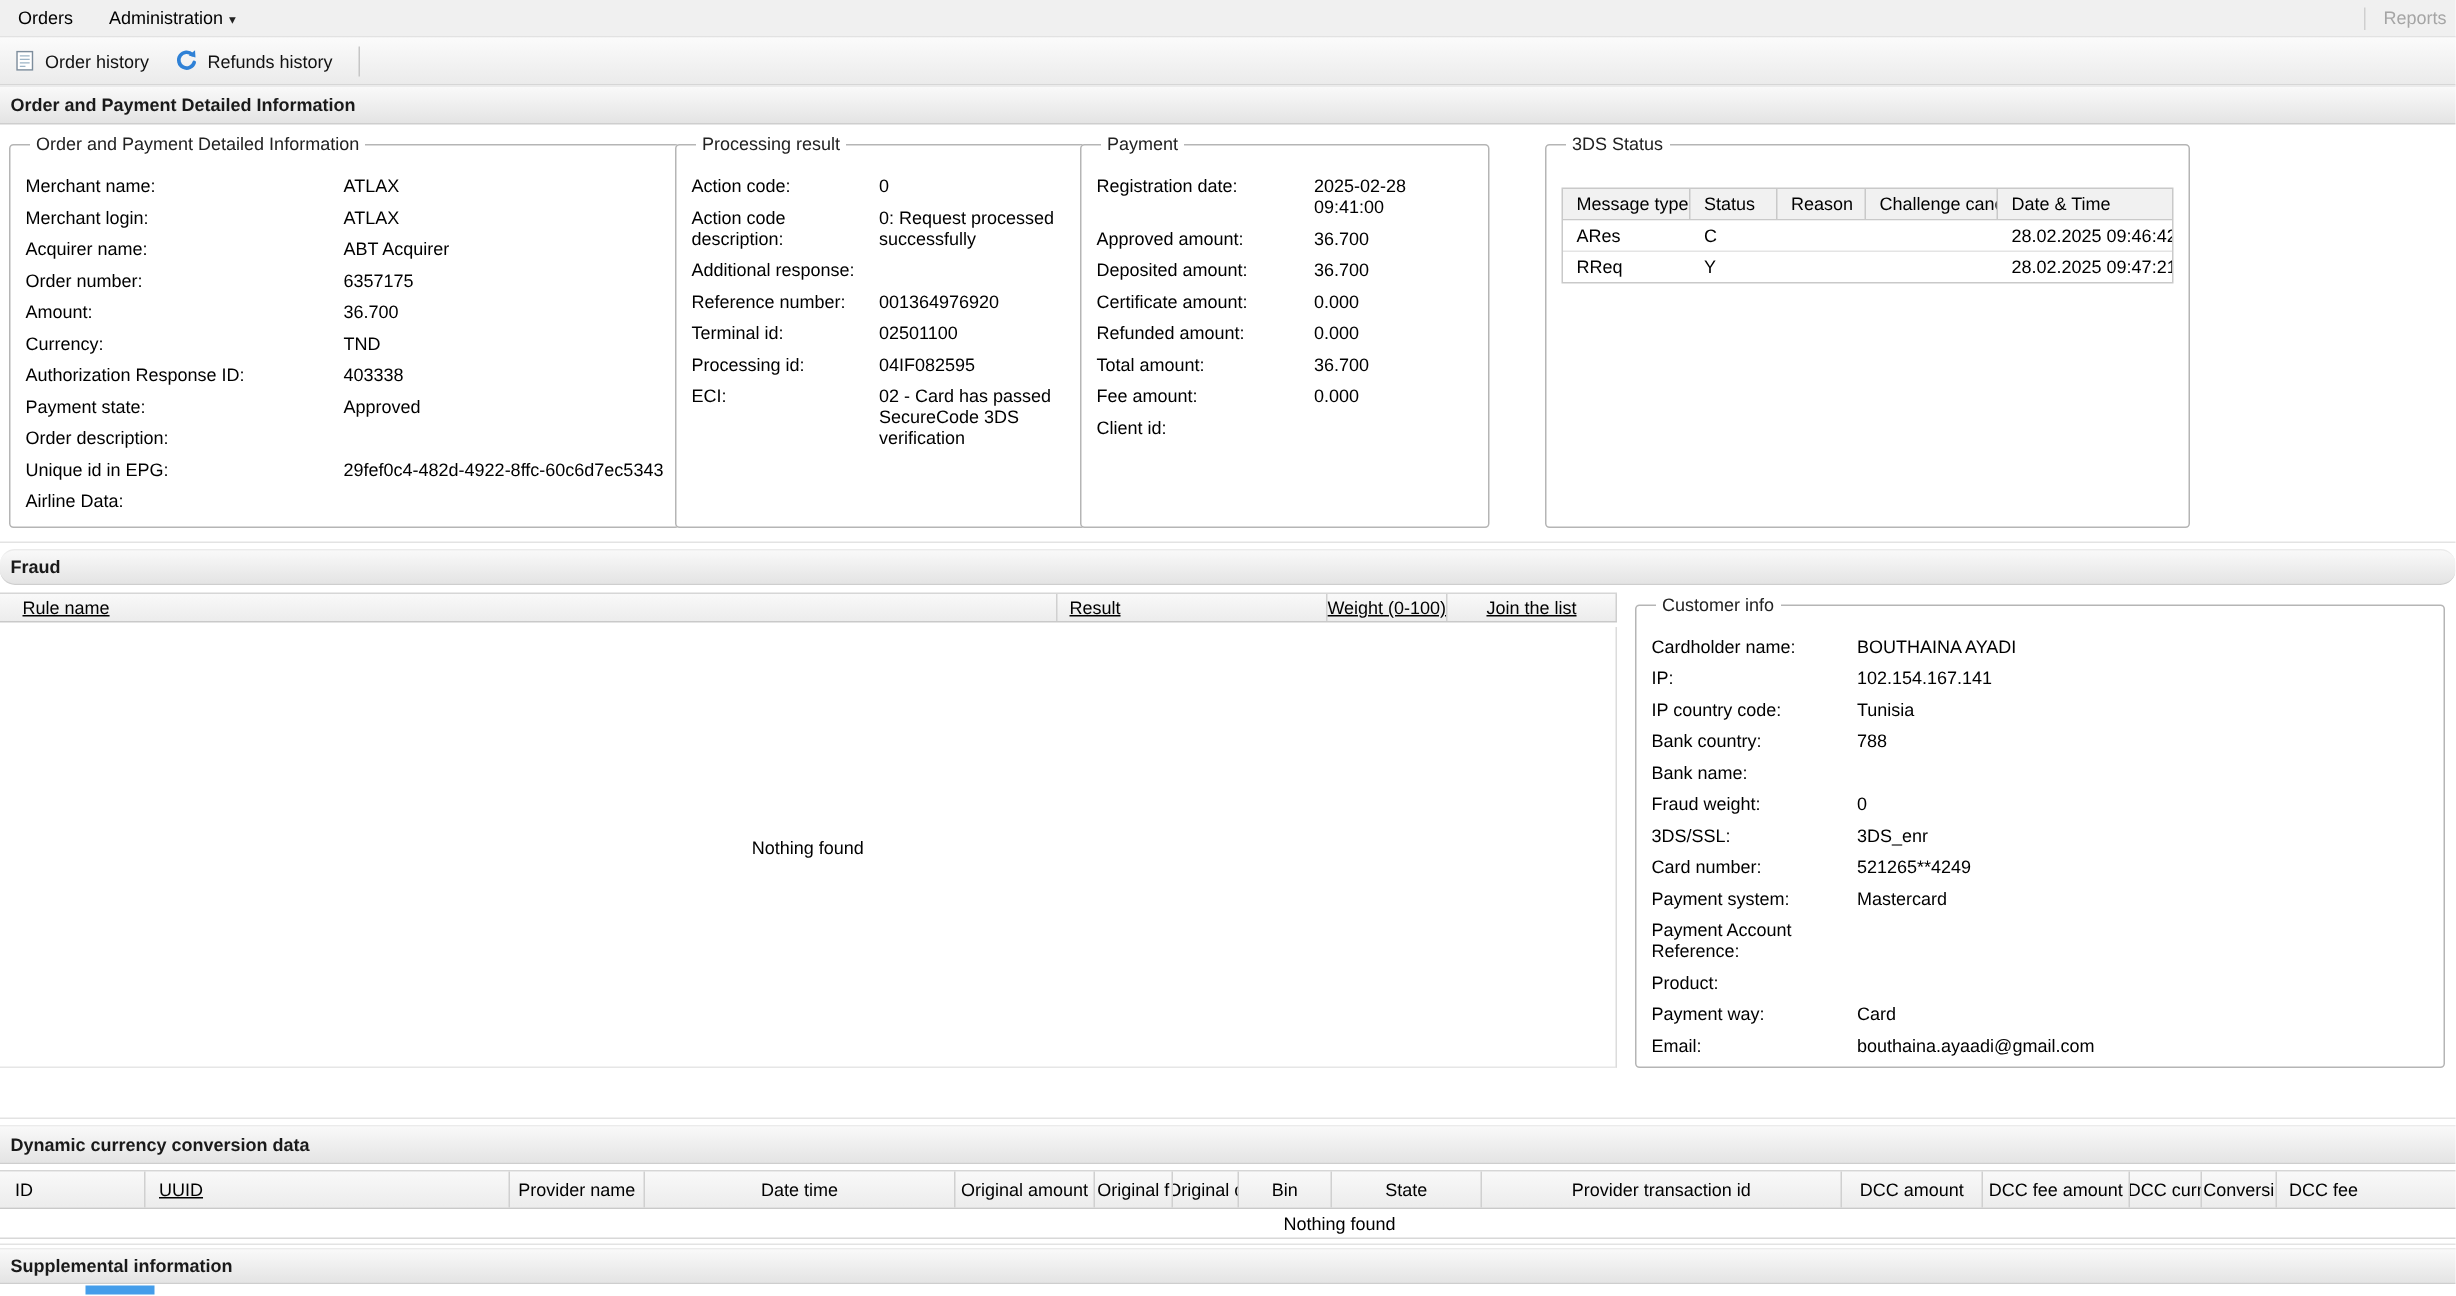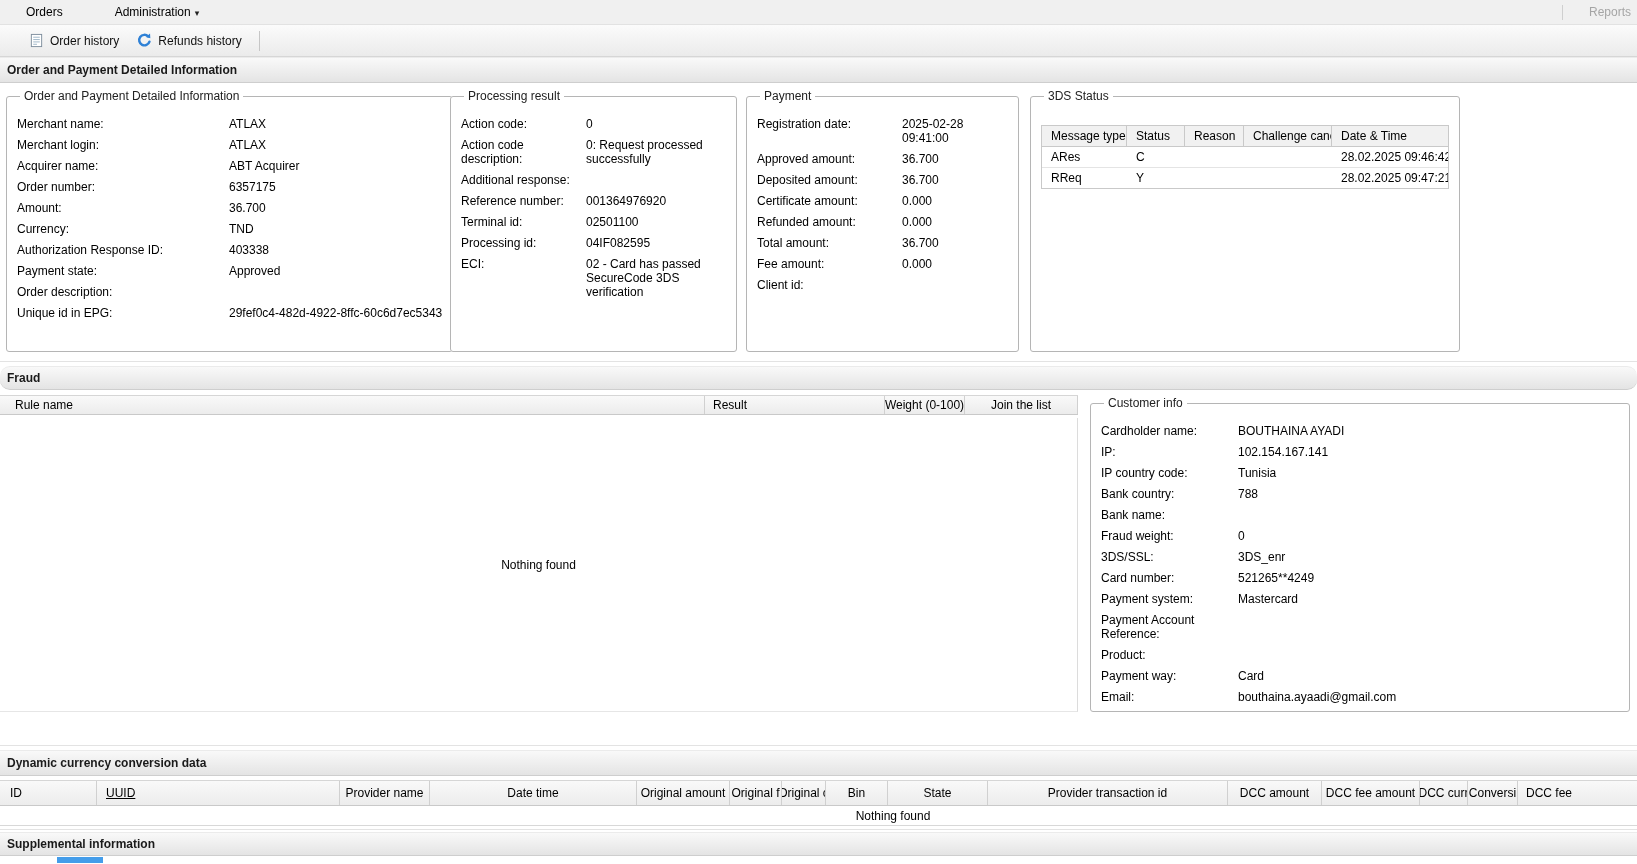--- a/index.html
+++ b/index.html
@@ -9,32 +9,32 @@
     background:#fff; color:#000;
     font-family:"Liberation Sans", sans-serif; font-size:12px;
   }
 
   
   .menubar {
     position:absolute; top:0; left:0; width:1637px; height:25px;
     background:#f0f0f0; border-bottom:1px solid #e2e2e2;
     display:flex; align-items:center; padding:0 2px 0 0;
   }
-  .menu-item { padding:0 26px; line-height:24px; cursor:default; white-space:nowrap; }
+  .menu-item { padding:0 12px; line-height:24px; cursor:default; white-space:nowrap; }
   .menu-item .caret { font-size:9px; margin-left:4px; color:#222; }
   .menu-spacer { flex:1; }
   .vsep { width:1px; height:15px; background:#cfcfcf; }
   .menu-item.reports { color:#a5a5a5; padding-right:4px; }
 
   
   .toolbar {
     position:absolute; top:25px; left:0; width:1637px; height:32px;
     background:linear-gradient(180deg,#fbfbfb,#ebebeb);
     border-bottom:1px solid #d6d6d6;
-    display:flex; align-items:center; padding-left:20px;
+    display:flex; align-items:center; padding-left:0;
   }
   .tbtn {
     display:flex; align-items:center; gap:6px;
     background:transparent; border:none; padding:4px 9px;
     font-family:inherit; font-size:12px; color:#111; cursor:default;
   }
   .tbtn svg { display:block; }
   .tbar-sep { width:1px; height:20px; background:#c6c6c6; margin-left:8px; }
 
   
@@ -52,21 +52,21 @@
   .hline { position:absolute; left:0; width:1637px; height:1px; background:#e3e3e3; }
 
   
   fieldset {
     position:absolute; margin:0; padding:14px 10px 0 10px;
     border:1px solid #b5b5b5; border-radius:3px; background:#fff;
   }
   legend { font-size:12px; color:#222; padding:0 4px; margin-left:3px; }
   #fs-order { left:6px;    top:89px;  width:432px; height:263px; }
   #fs-proc  { left:450px;  top:89px;  width:287px; height:263px; }
-  #fs-pay   { left:746px;  top:89px;  width:273px; height:263px; }
+  #fs-pay   { left:720px;  top:89px;  width:273px; height:263px; }
   #fs-3ds   { left:1030px; top:89px;  width:430px; height:263px; }
   #fs-cust  { left:1090px; top:396px; width:540px; height:316px; }
 
   .frow { display:flex; line-height:14px; margin-bottom:7px; }
   .flabel { flex:none; }
   .fvalue { flex:1; }
   #fs-order .flabel { width:212px; }
   #fs-order .fvalue { white-space:nowrap; }
   #fs-proc  .flabel { width:125px; }
   #fs-pay   .flabel { width:145px; }
@@ -83,21 +83,21 @@
   .mgc:nth-of-type(1){ width:85px; }
   .mgc:nth-of-type(2){ width:58px; }
   .mgc:nth-of-type(3){ width:59px; }
   .mgc:nth-of-type(4){ width:88px; }
   .mgc:nth-of-type(5){ width:116px; }
 
   
   .fraud-head {
     position:absolute; top:395px; left:0; width:1078px; height:20px;
     display:flex; background:linear-gradient(180deg,#f9f9f9,#ececec);
-    border-top:1px solid #d6d6d6; border-bottom:1px solid #c9c9c9;
+    border-top:1px solid #d6d6d6; border-bottom:1px solid #c9c9c9;text-decoration:underline;
   }
   .fraud-head .gc { border-right:1px solid #d0d0d0; display:flex; align-items:center; overflow:hidden; white-space:nowrap; }
   .fraud-head .gc:nth-of-type(1){ width:705px; padding-left:15px; }
   .fraud-head .gc:nth-of-type(2){ width:180px; padding-left:8px; }
   .fraud-head .gc:nth-of-type(3){ width:80px;  justify-content:center; }
   .fraud-head .gc:nth-of-type(4){ width:113px; justify-content:center; }
   .fraud-body {
     position:absolute; top:418px; left:0; width:1078px; height:294px;
     background:#fff; border-right:1px solid #dcdcdc; border-bottom:1px solid #e6e6e6;
     display:flex; align-items:center; justify-content:center;
@@ -239,20 +239,24 @@
       <div class="frow">
         <div class="flabel">Order description:</div>
         <div class="fvalue"></div>
       </div>
 
       <div class="frow">
         <div class="flabel">Unique id in EPG:</div>
         <div class="fvalue">29fef0c4-482d-4922-8ffc-60c6d7ec5343</div>
       </div>
 
+      <div class="frow">
+        <div class="flabel">Airline Data:</div>
+        <div class="fvalue"></div>
+      </div>
     </div>
 </fieldset>
 
 <fieldset id="fs-proc">
   <legend>Processing result</legend>
   <div>
 
       <div class="frow">
         <div class="flabel">Action code:</div>
         <div class="fvalue">0</div>

